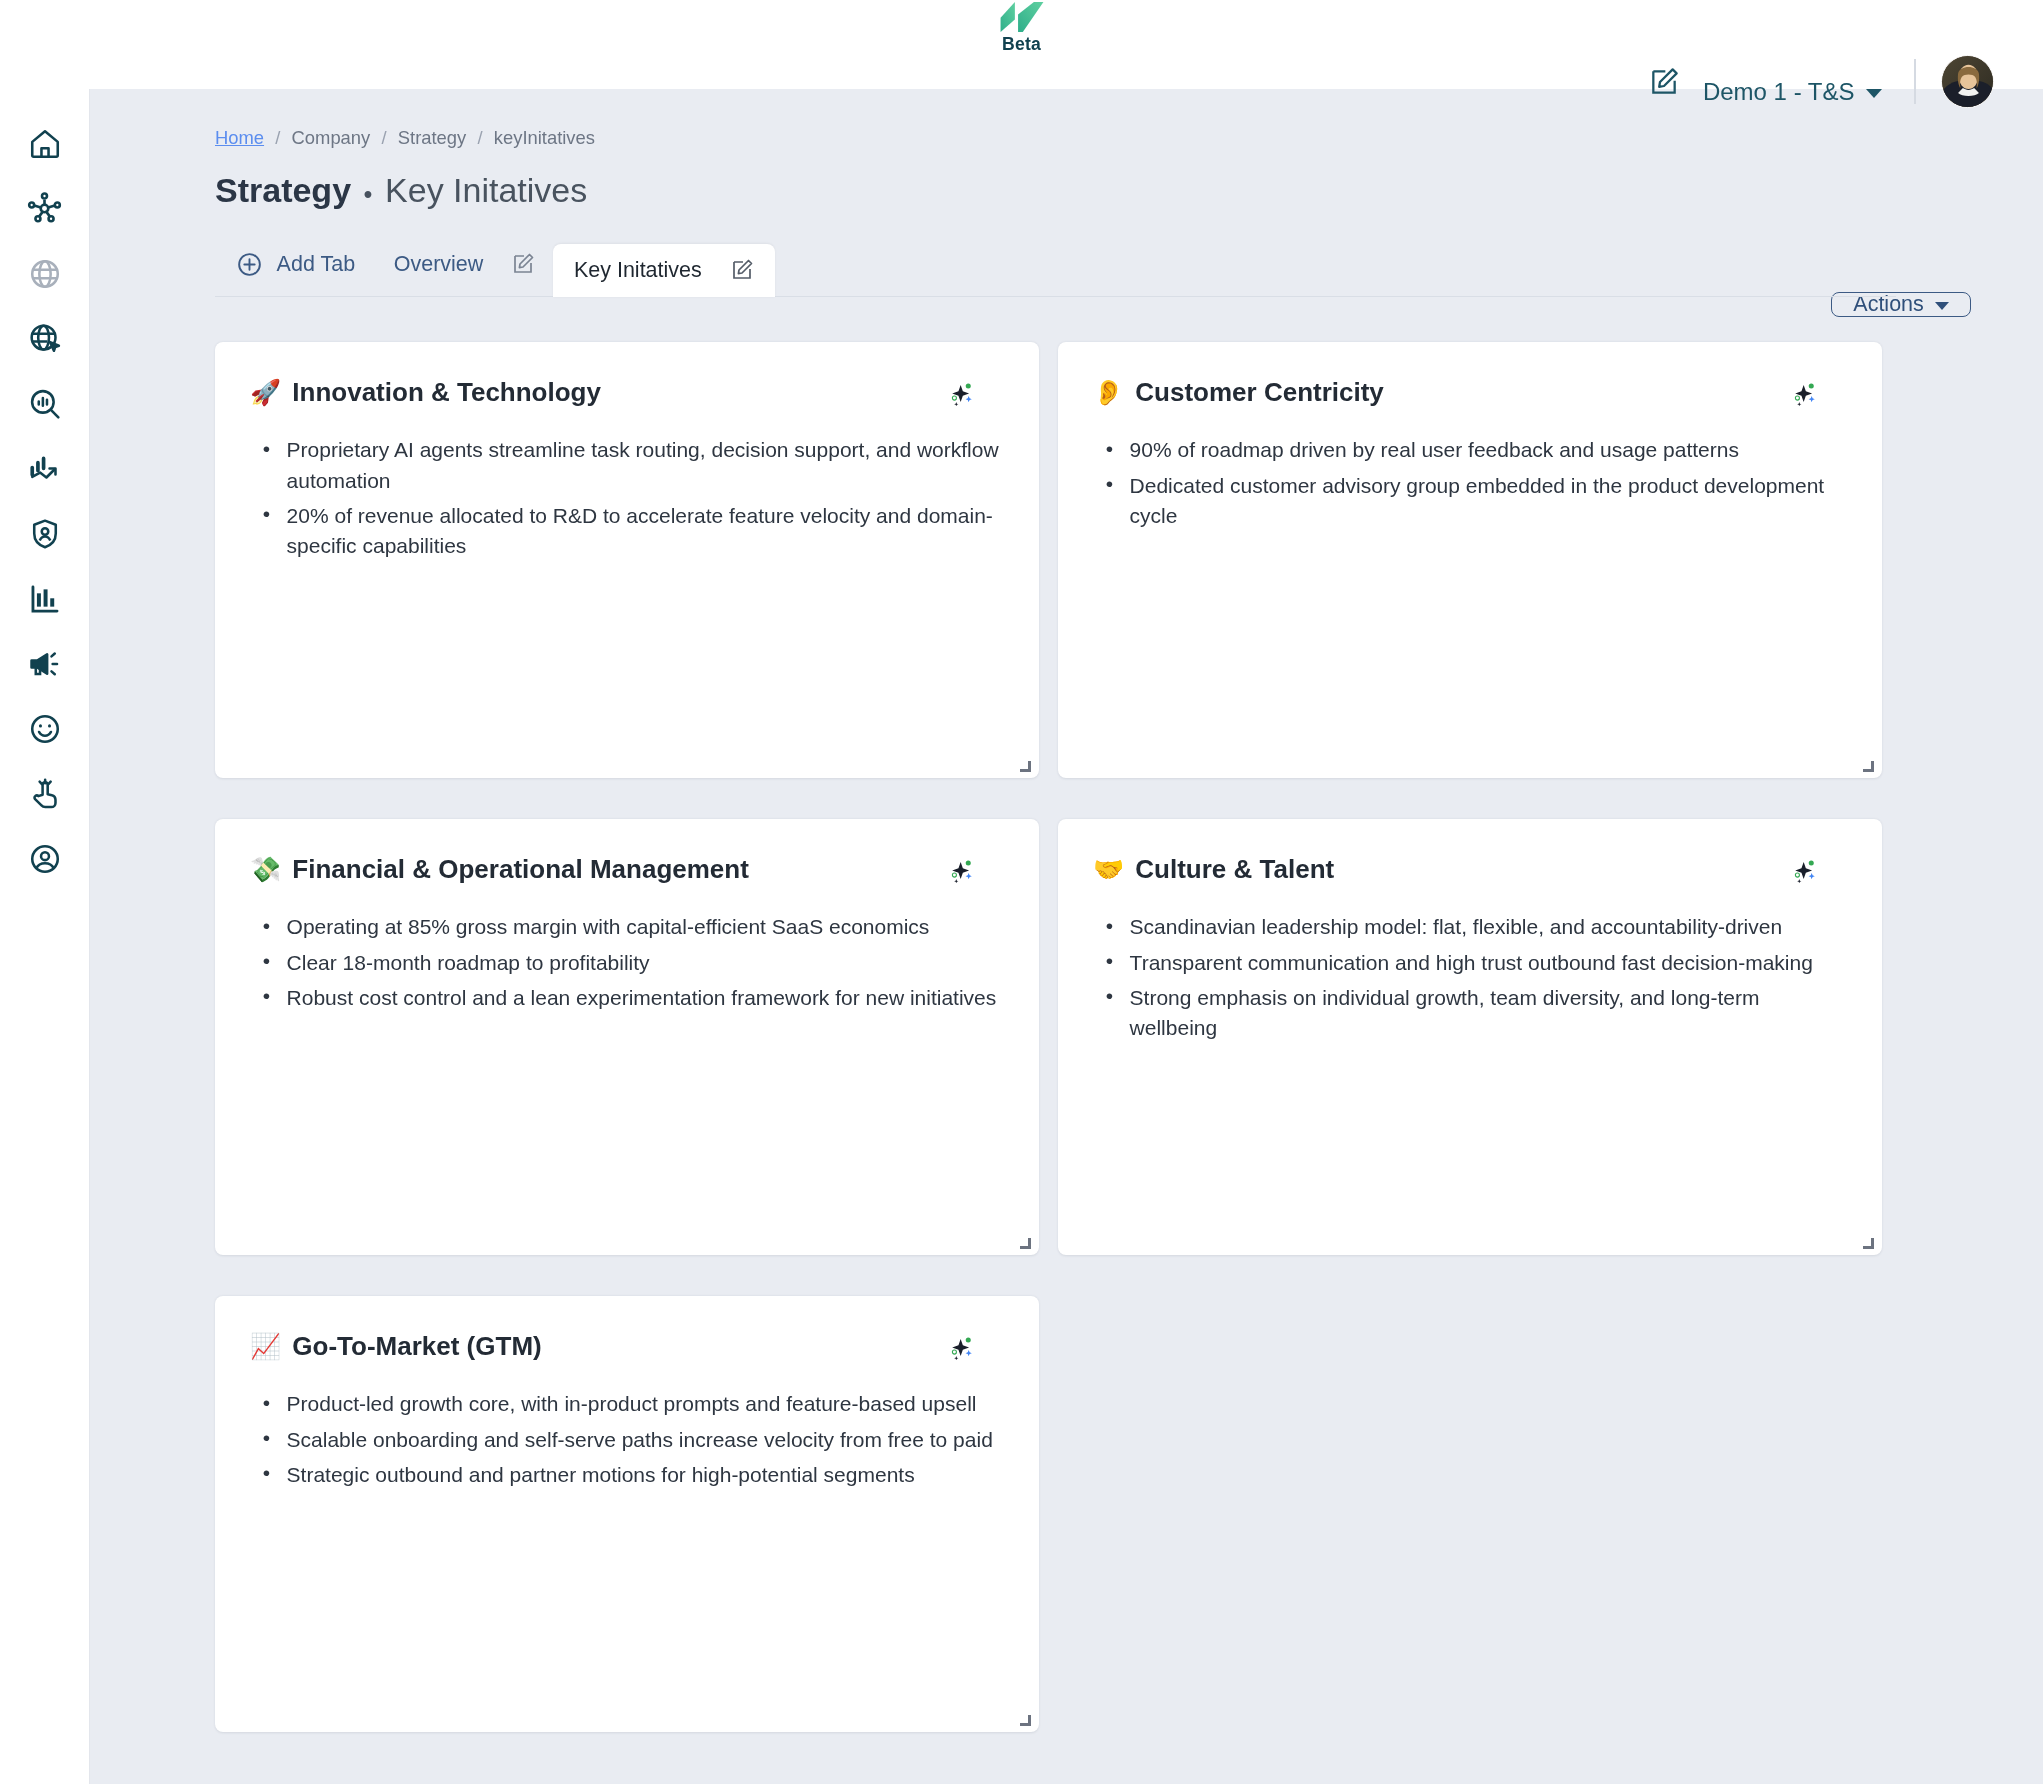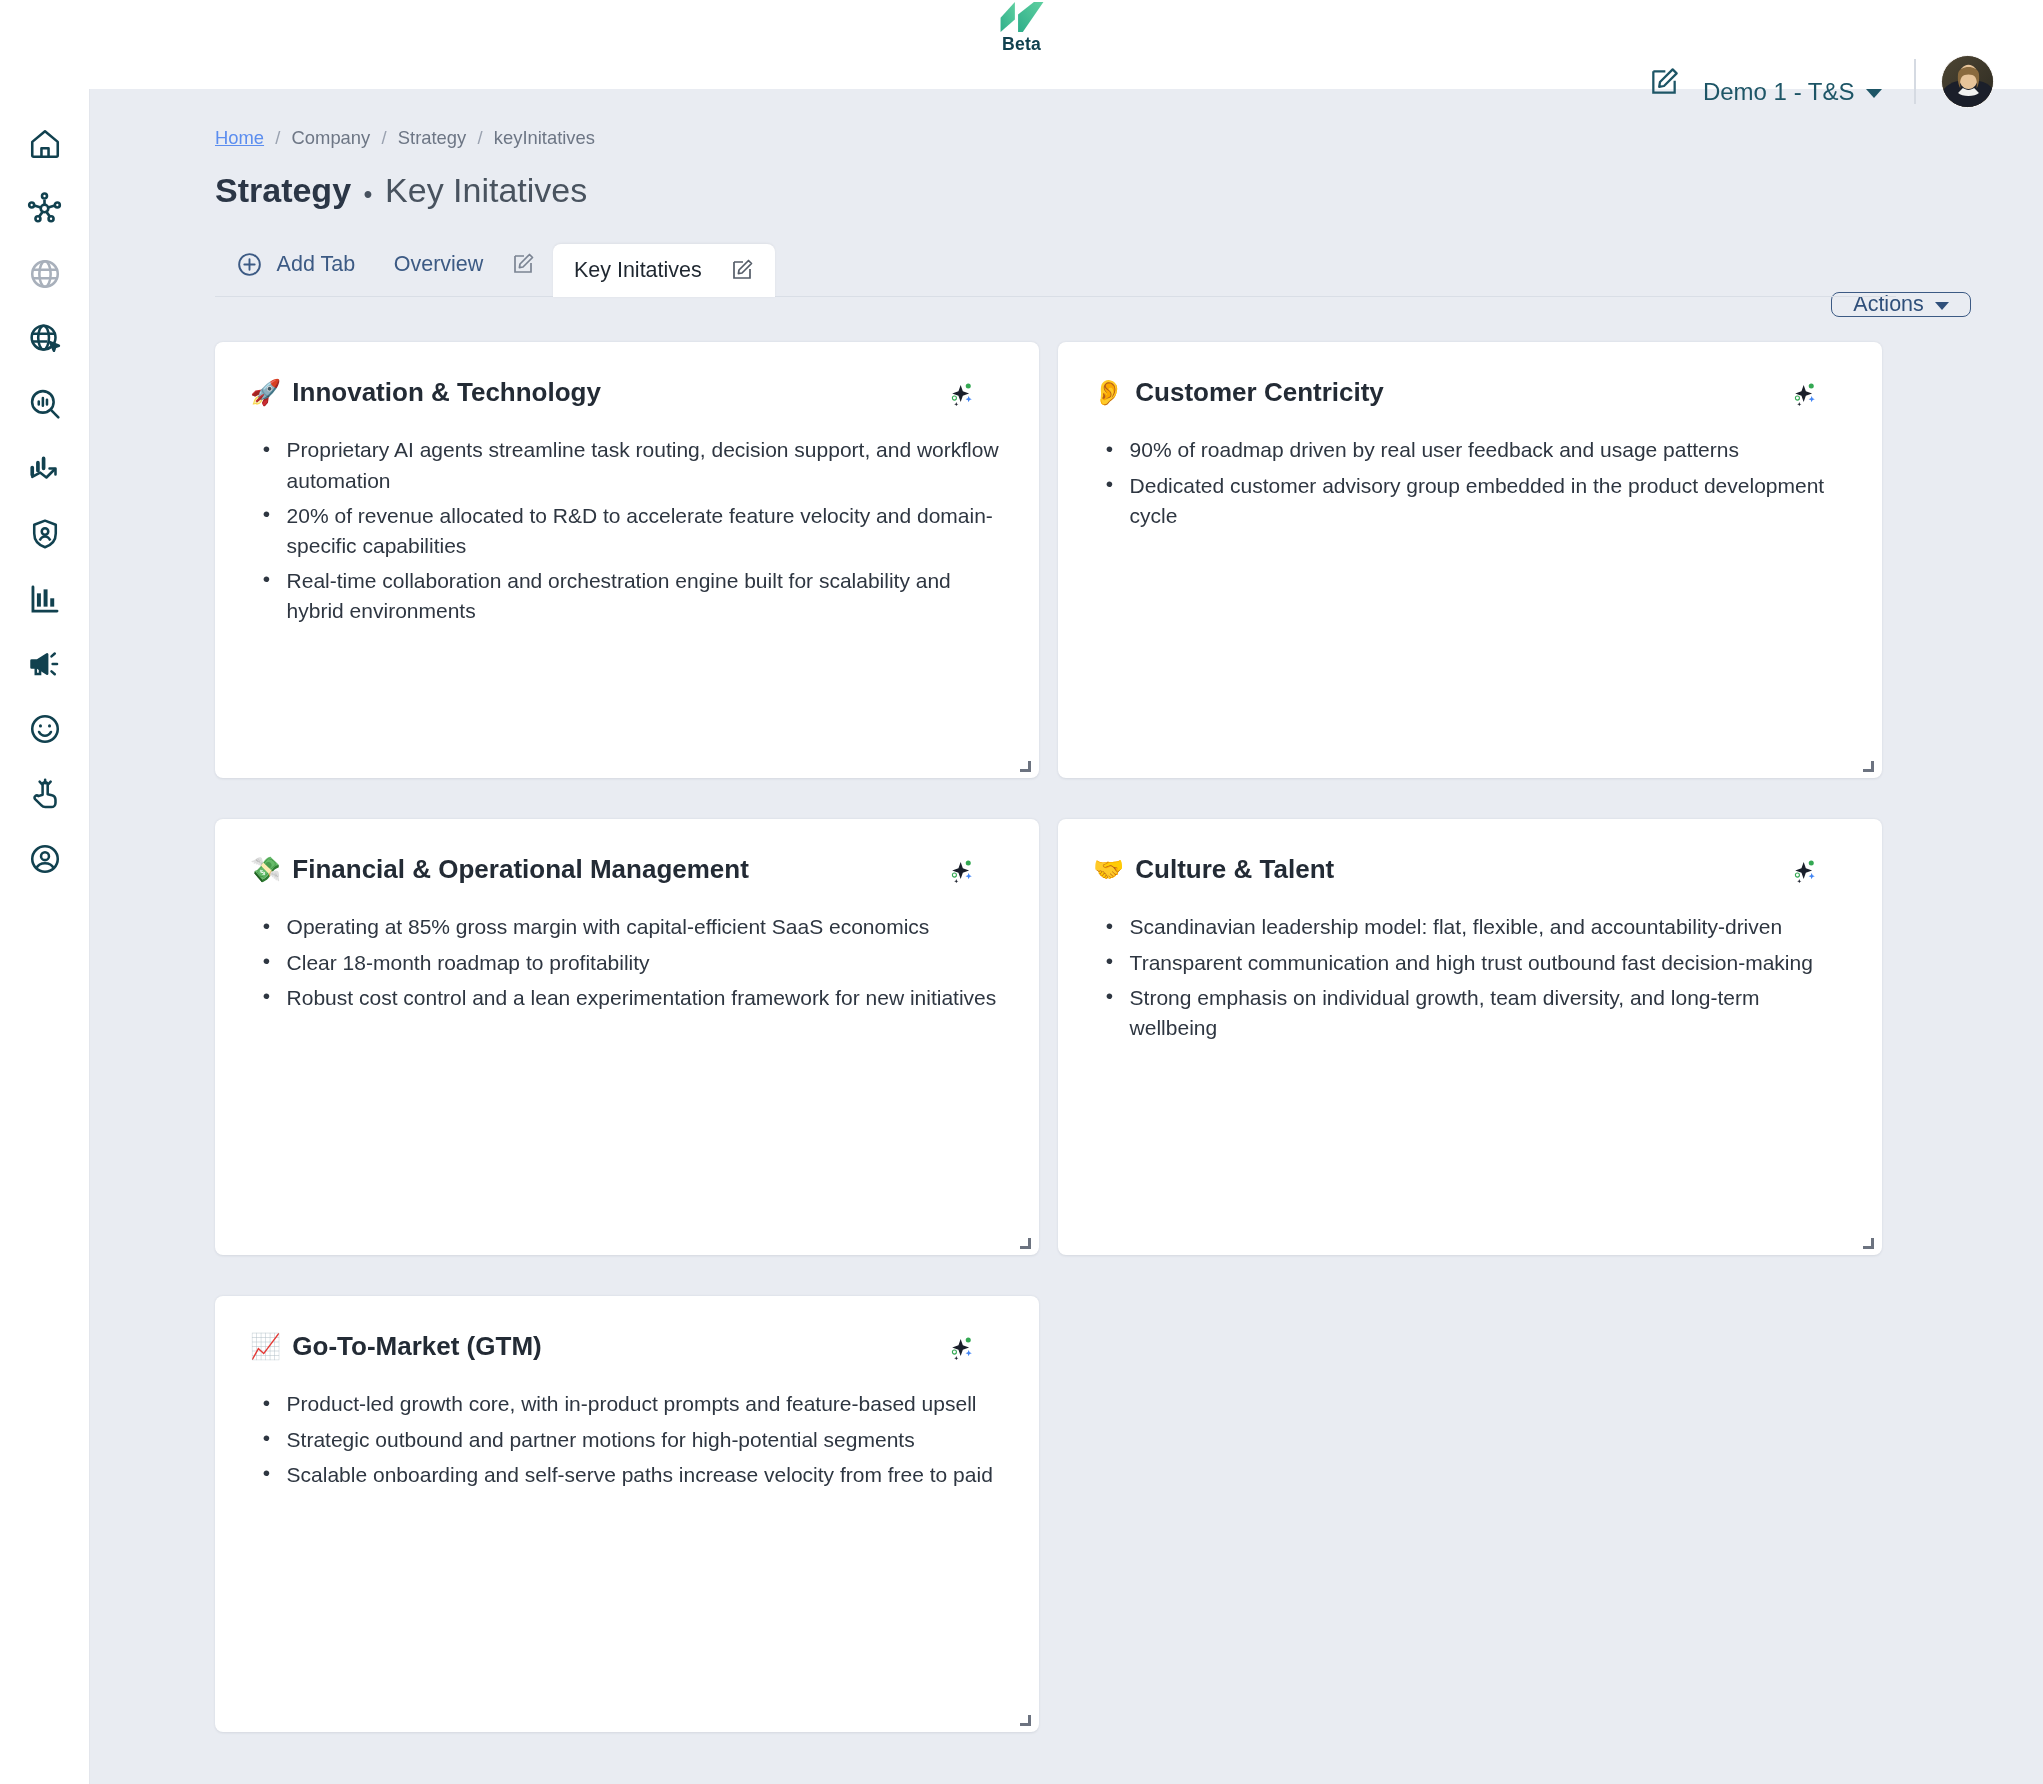--- a/index.html
+++ b/index.html
@@ -442,21 +442,20 @@
             <svg class="kebab-btn" width="8" height="25.5" viewBox="0 0 10 32">
               <circle cx="5" cy="6" r="2.3" fill="#3b424d"></circle>
               <circle cx="5" cy="15" r="2.3" fill="#3b424d"></circle>
               <circle cx="5" cy="24" r="2.3" fill="#3b424d"></circle>
             </svg>
           </div>
         </div>
         <ul class="bullets">
           <li>Proprietary AI agents streamline task routing, decision support, and workflow automation</li>
           <li>20% of revenue allocated to R&amp;D to accelerate feature velocity and domain-specific capabilities</li>
-          <li>Real-time collaboration and orchestration engine built for scalability and hybrid environments</li>
         </ul>
         <div class="resize-handle"></div>
       </div>
 
       <div class="card">
         <div class="card-head">
           <div class="card-title">
             <span class="card-emoji">👂</span>
             <span>Customer Centricity</span>
           </div>
@@ -556,22 +555,22 @@
             </svg>
             <svg class="kebab-btn" width="8" height="25.5" viewBox="0 0 10 32">
               <circle cx="5" cy="6" r="2.3" fill="#3b424d"></circle>
               <circle cx="5" cy="15" r="2.3" fill="#3b424d"></circle>
               <circle cx="5" cy="24" r="2.3" fill="#3b424d"></circle>
             </svg>
           </div>
         </div>
         <ul class="bullets">
           <li>Product-led growth core, with in-product prompts and feature-based upsell</li>
+          <li>Scalable onboarding and self-serve paths increase velocity from free to paid</li>
           <li>Strategic outbound and partner motions for high-potential segments</li>
-          <li>Scalable onboarding and self-serve paths increase velocity from free to paid</li>
         </ul>
         <div class="resize-handle"></div>
       </div>
 
     </div>
   </div>
 </div>
 
 
 </body></html>

